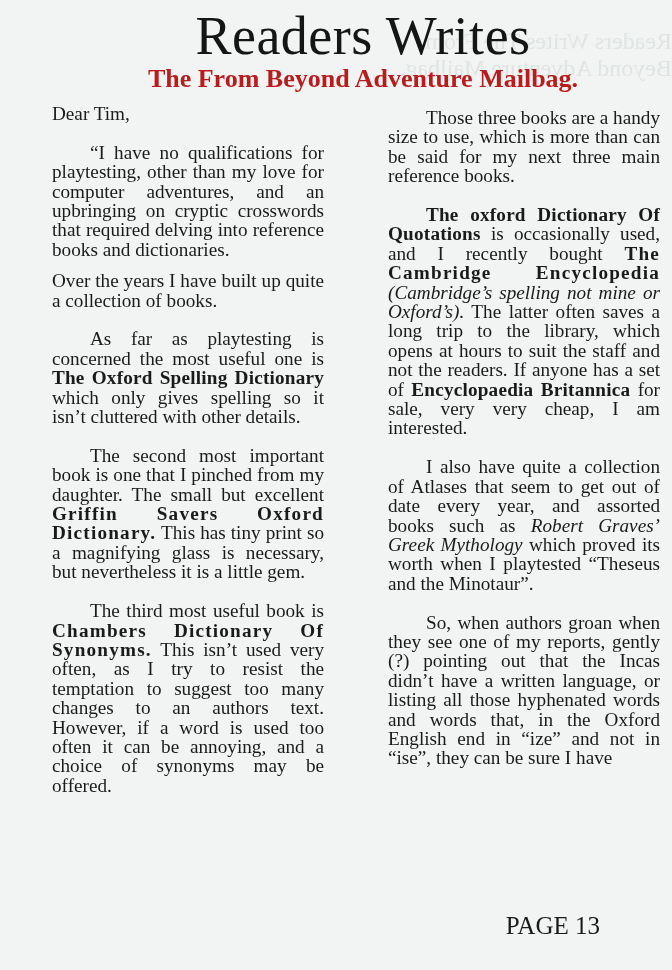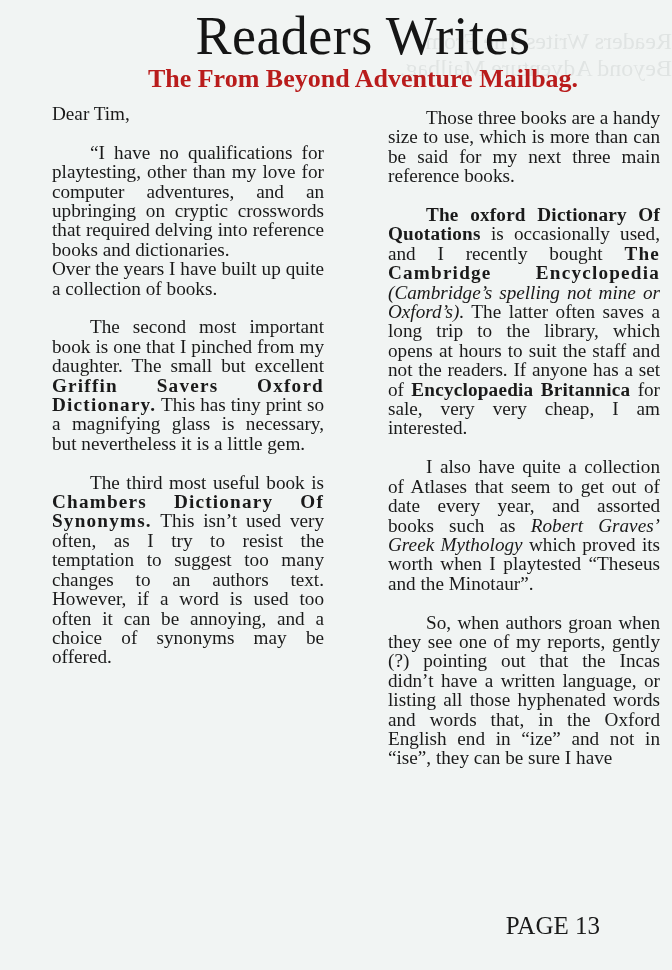--- a/index.html
+++ b/index.html
@@ -25,21 +25,21 @@
       margin: -2px 0 0 0; font-weight: normal; font-weight: bold;
       font-size: 26px; line-height: 30px; color: #b91c1c;
     }
     .col {
       position: absolute; top: 104px; width: 272px;
       font-size: 19.2px; line-height: 19.4px; text-align: justify;
     }
     .col.left { left: 52px; }
     .col.right { left: 356px; top: 108px; width: 272px; margin-left: 32px; }
     .col p { margin: 0 0 19.4px 0; }
-    .col p.tight { margin-bottom: 0; }
+    .col p.tight { margin-bottom: 12px; }
     .indent { text-indent: 38px; }
     .intro { font-style: italic; }
     .intro-first { text-indent: 38px; }
     b { font-weight: bold; letter-spacing: 0.2px; }
     i { font-style: italic; }
     .page-num {
       position: absolute; right: 72px; top: 912px; font-size: 25px;
     }
     .wide { letter-spacing: 1.2px; }
   </style>
@@ -51,20 +51,25 @@
 <div class="page">
   <header class="masthead">
     <h1>Readers Writes</h1>
     <h2>The From Beyond Adventure Mailbag.</h2>
   </header>
 
   <section class="col left">
     <p>Dear Tim,</p>
     <p class="indent tight">“I have no qualifications for playtesting, other than my love for computer adventures, and an upbringing on cryptic crosswords that required delving into reference books and dictionaries.</p>
     <p style="">Over the years I have built up quite a collection of books.</p>
+    <p class="indent">
+      <span>As far as playtesting is concerned the most useful one is</span>
+      <b>The Oxford Spelling Dictionary</b>
+      <span>which only gives spelling so it isn’t cluttered with other details.</span>
+    </p>
     <p class="indent">
       <span>The second most important book is one that I pinched from my daughter. The small but excellent</span>
       <b class="wide">Griffin Savers Oxford Dictionary.</b>
       <span>This has tiny print so a magnifying glass is necessary, but nevertheless it is a little gem.</span>
     </p>
     <p class="indent">
       <span>The third most useful book is</span>
       <b class="wide">Chambers Dictionary Of Synonyms.</b>
       <span>This isn’t used very often, as I try to resist the temptation to suggest too many changes to an authors text. However, if a word is used too often it can be annoying, and a choice of synonyms may be offered.</span>
     </p>

